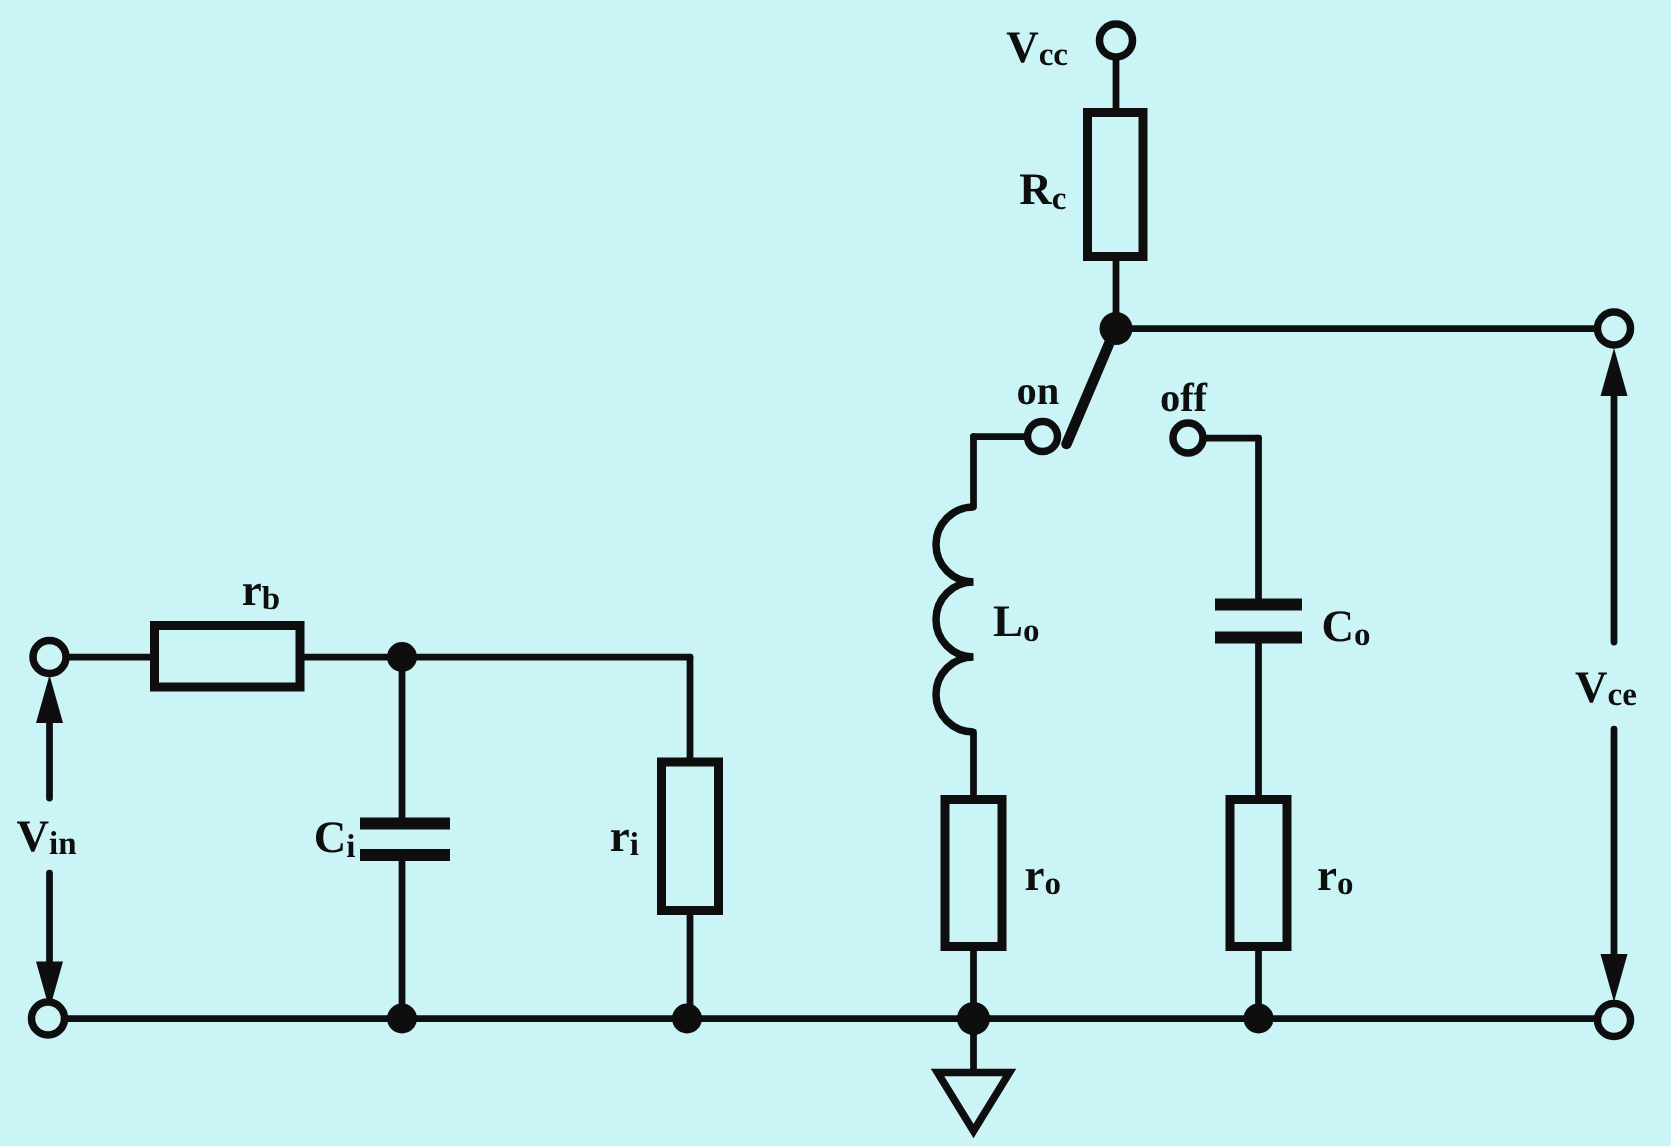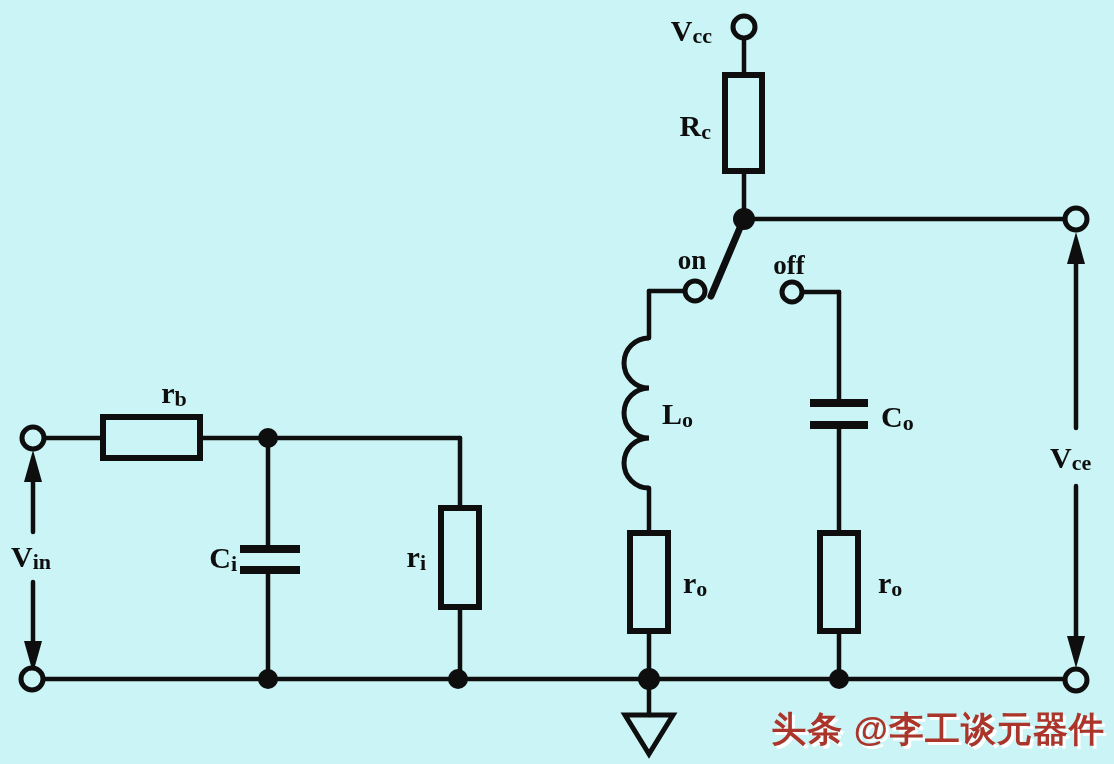--- a/index.html
+++ b/index.html
@@ -120,14 +120,13 @@
     <text class="lbl" x="683" y="593" text-anchor="start"><tspan>r</tspan><tspan class="sub" dy="3">o</tspan></text>
     <text class="lbl" x="881" y="427" text-anchor="start"><tspan>C</tspan><tspan class="sub" dy="3">o</tspan></text>
     <text class="lbl" x="878" y="593" text-anchor="start"><tspan>r</tspan><tspan class="sub" dy="3">o</tspan></text>
     <text class="lbl" x="237" y="568" text-anchor="end"><tspan>C</tspan><tspan class="sub" dy="3">i</tspan></text>
     <text class="lbl" x="426" y="567" text-anchor="end"><tspan>r</tspan><tspan class="sub" dy="3">i</tspan></text>
     <text class="lbl" x="174" y="403" text-anchor="middle"><tspan>r</tspan><tspan class="sub" dy="3">b</tspan></text>
     <text class="lbl" x="11" y="567" text-anchor="start"><tspan>V</tspan><tspan class="sub" dy="2">in</tspan></text>
     <text class="lbl" x="1050" y="468" text-anchor="start"><tspan>V</tspan><tspan class="sub" dy="2">ce</tspan></text>
   </svg>
 
-  <div class="watermark">头条 @李工谈元器件</div>
 </div>
 
 </body></html>

